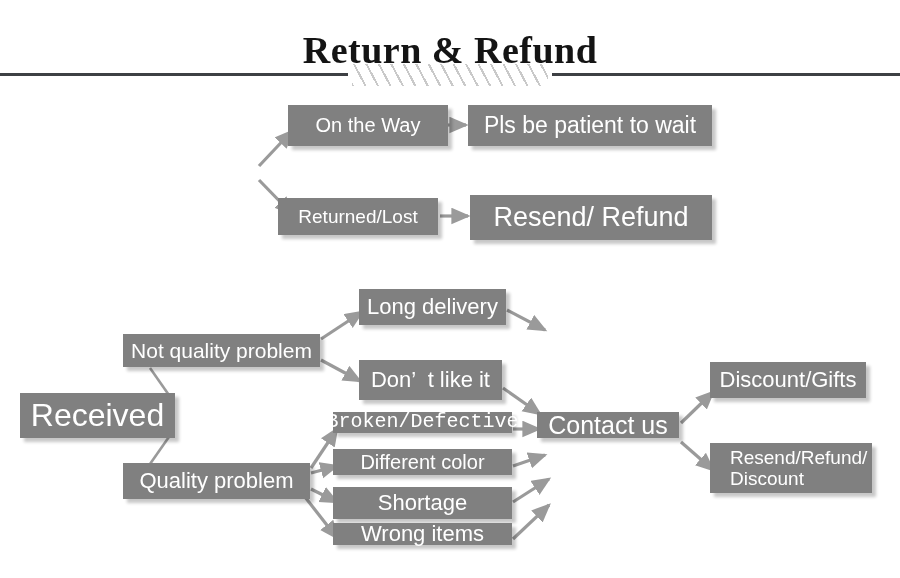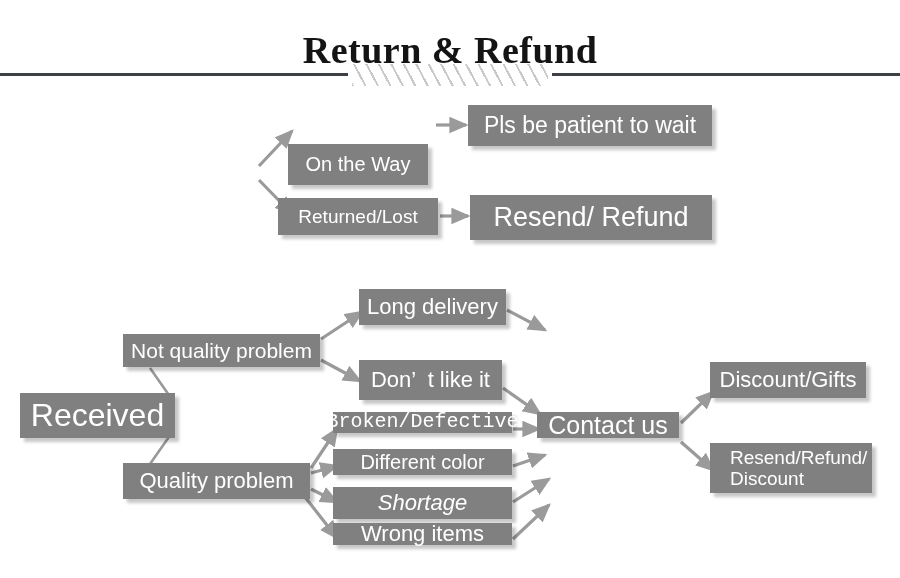--- a/index.html
+++ b/index.html
@@ -131,21 +131,21 @@
     <line x1="513" y1="429" x2="539" y2="429" stroke="#9a9a9a" stroke-width="3.2" marker-end="url(#ah)"></line>
     <line x1="513" y1="466" x2="545" y2="455" stroke="#9a9a9a" stroke-width="3.2" marker-end="url(#ah)"></line>
     <line x1="513" y1="502" x2="549" y2="479" stroke="#9a9a9a" stroke-width="3.2" marker-end="url(#ah)"></line>
     <line x1="513" y1="539" x2="549" y2="505" stroke="#9a9a9a" stroke-width="3.2" marker-end="url(#ah)"></line>
 
     <line x1="681" y1="423" x2="713" y2="392" stroke="#9a9a9a" stroke-width="3.2" marker-end="url(#ah)"></line>
     <line x1="681" y1="442" x2="713" y2="470" stroke="#9a9a9a" stroke-width="3.2" marker-end="url(#ah)"></line>
   </svg>
 
 
-  <div class="box" style="left:288px; top:105px; width:140px; height:41px; font-size:20px;margin-top:39px;">On the Way</div>
+  <div class="box" style="left:288px; top:105px; width:160px; height:41px; font-size:20px;">On the Way</div>
 
   <div class="box" style="left:468px; top:105px; width:244px; height:41px; font-size:23px;">Pls be patient to wait</div>
 
   <div class="box" style="left:278px; top:198px; width:160px; height:37px; font-size:19px;">Returned/Lost</div>
 
   <div class="box" style="left:470px; top:195px; width:242px; height:45px; font-size:27px;">Resend/ Refund</div>
 
   <div class="box" style="left:20px; top:393px; width:155px; height:45px; font-size:32px;">Received</div>
 
   <div class="box" style="left:123px; top:334px; width:197px; height:33px; font-size:21px;">Not quality problem</div>
@@ -153,21 +153,21 @@
   <div class="box" style="left:123px; top:463px; width:187px; height:36px; font-size:22px;">Quality problem</div>
 
   <div class="box" style="left:359px; top:289px; width:147px; height:36px; font-size:22px;">Long delivery</div>
 
   <div class="box" style="left:359px; top:360px; width:143px; height:40px; font-size:22px;">Don’  t like it</div>
 
   <div class="box" style="left:333px; top:412px; width:179px; height:21px; font-size:20px;font-family:Liberation Mono, monospace;">Broken/Defective</div>
 
   <div class="box" style="left:333px; top:449px; width:179px; height:26px; font-size:20px;">Different color</div>
 
-  <div class="box" style="left:333px; top:487px; width:179px; height:32px; font-size:22px;font-style:italic;">Shortage</div>
+  <div class="box" style="left:333px; top:487px; width:179px; height:32px; font-size:22px;">Shortage</div>
 
   <div class="box" style="left:333px; top:523px; width:179px; height:22px; font-size:22px;">Wrong items</div>
 
   <div class="box" style="left:537px; top:412px; width:142px; height:26px; font-size:25px;">Contact us</div>
 
   <div class="box" style="left:710px; top:362px; width:156px; height:36px; font-size:22px;">Discount/Gifts</div>
 
   <div class="box left-text multiline" style="left:710px; top:443px; width:162px; height:50px; font-size:19px;">Resend/Refund/
 Discount</div>
 

